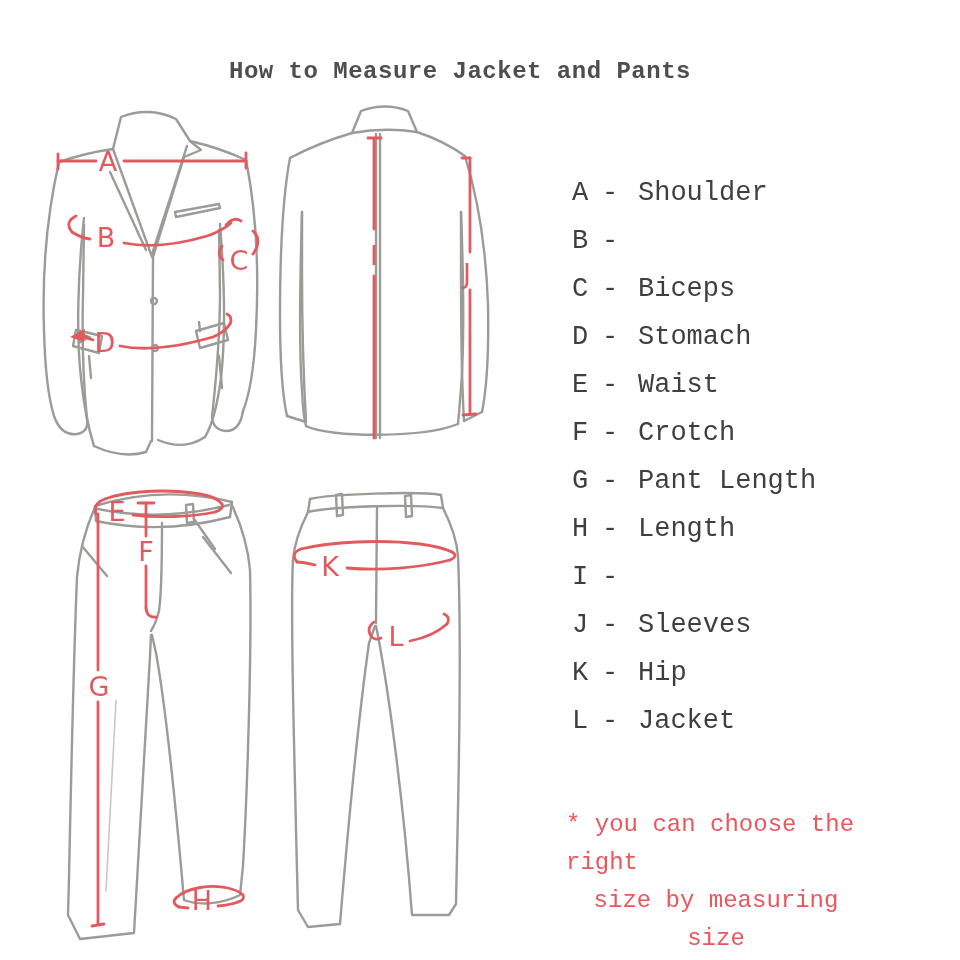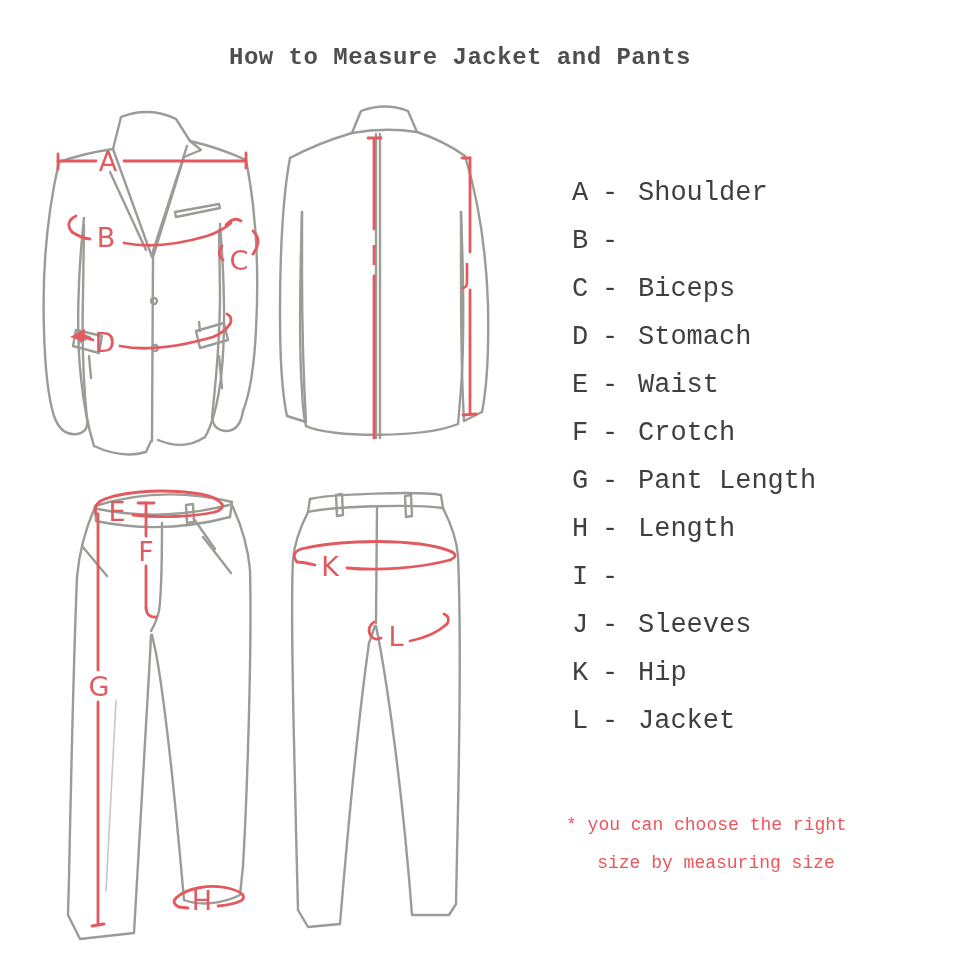--- a/index.html
+++ b/index.html
@@ -2,38 +2,38 @@
 <html><head>
 <meta charset="utf-8">
 <style>
   html,body{margin:0;padding:0;}
   body{
     width:960px;height:960px;position:relative;background:#ffffff;
     font-family:"Liberation Mono","DejaVu Sans Mono",monospace;
     overflow:hidden;
   }
   .title{
-    position:absolute;top:44px;left:0;width:920px;text-align:center;
+    position:absolute;top:58px;left:0;width:920px;text-align:center;
     font-size:24px;letter-spacing:.5px;color:#4e4e4e;font-weight:bold;
   }
   .diagram-svg{position:absolute;left:0;top:0;width:960px;height:960px;}
   .g{stroke:#9b9b97;stroke-width:2.4;fill:none;stroke-linecap:round;stroke-linejoin:round;}
   .gf{fill:#9b9b97;stroke:none;}
   .g2{stroke:#c7c7c3;stroke-width:1.6;fill:none;stroke-linecap:round;}
   .r{stroke:#e2595e;stroke-width:2.8;fill:none;stroke-linecap:round;stroke-linejoin:round;}
   .rf{fill:#e2595e;stroke:none;}
   .rl{fill:#e2595e;font-family:"DejaVu Sans","Liberation Sans",sans-serif;
       font-size:27px;text-anchor:middle;}
   .legend{position:absolute;left:572px;top:169px;}
   .legend-row{display:flex;align-items:center;height:48px;
     font-size:27px;color:#3f3f3f;}
   .l-letter{width:30px;}
   .l-sep{width:36px;}
   .note{position:absolute;left:566px;top:806px;width:300px;
-    font-size:18px;line-height:38px;color:#ec555b;}
+    font-size:24px;line-height:38px;color:#ec555b;}
   .note-line2{text-align:center;}
 </style>
 </head>
 <body>
 
 <div class="title">How to Measure Jacket and Pants</div>
 
 <svg class="diagram-svg" viewBox="0 0 960 960" xmlns="http://www.w3.org/2000/svg">
 
   <g>

